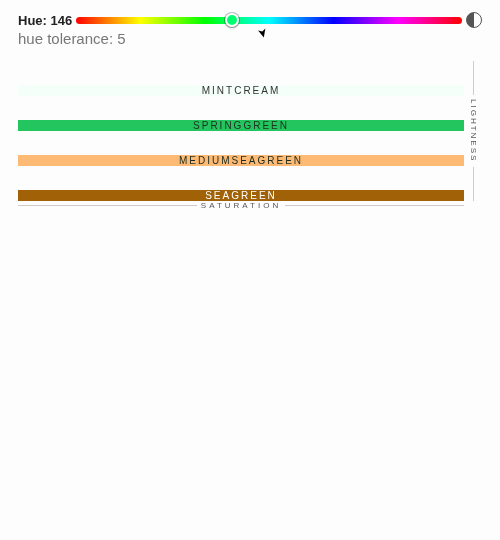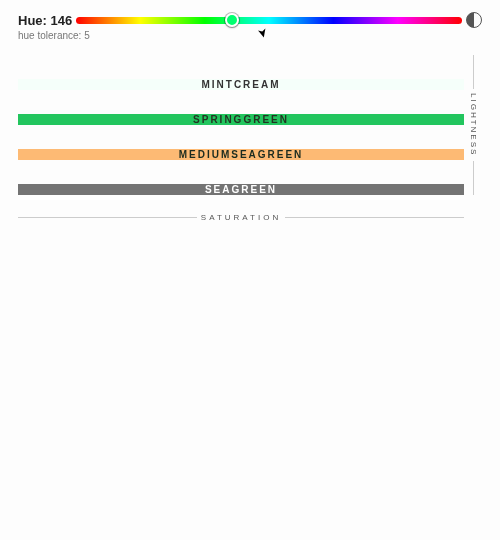--- a/index.html
+++ b/index.html
@@ -64,41 +64,41 @@
   .contrast-icon {
     width: 16px;
     height: 16px;
     border-radius: 50%;
     border: 1.5px solid #555;
     background: linear-gradient(to right, #555 50%, transparent 50%);
     flex-shrink: 0;
     cursor: pointer;
   }
   .tolerance {
-    font-size: 10px;
+    font-size: 15px;
     color: #777;
     margin-top: 2px;
   }
   .main {
     display: flex;
     margin-top: 14px;
   }
   .swatches {
     flex: 1;
     display: flex;
     flex-direction: column;
   }
   .swatch {
     flex: 1;
     display: flex;
     align-items: center;
     justify-content: center;
     font-size: 10px;
     letter-spacing: 2px;
-    font-weight: 700;
+    font-weight: 400;
     height: 110px;
     margin-top: 24px;
   }
   .lightness-rail {
     width: 18px;
     display: flex;
     flex-direction: column;
     align-items: center;
     justify-content: center;
     gap: 4px;
@@ -112,21 +112,21 @@
     writing-mode: vertical-rl;
     font-size: 8px;
     letter-spacing: 2px;
     color: #555;
   }
   .sat-rail {
     display: flex;
     align-items: center;
     justify-content: center;
     gap: 4px;
-    margin-top: 18px;
+    margin-top: 0;
     padding-right: 18px;
   }
   .sat-line {
     flex: 1;
     height: 1px;
     background: #ccc;
   }
   .sat-label {
     font-size: 8px;
     letter-spacing: 3px;
@@ -149,21 +149,21 @@
   <div class="contrast-icon"></div>
 </div>
 
 <div class="tolerance">hue tolerance: 5</div>
 
 <div class="main">
   <div class="swatches">
       <div class="swatch" style="background: rgb(245, 255, 250); color: rgb(51, 51, 51);">MINTCREAM</div>
       <div class="swatch" style="background: #22c55e; color: rgb(34, 51, 34);">SPRINGGREEN</div>
       <div class="swatch" style="background: #fdba74; color: rgb(27, 43, 31);">MEDIUMSEAGREEN</div>
-      <div class="swatch" style="background: #737373; color: rgb(255, 255, 255);">SEAGREEN</div>
+      <div class="swatch" style="background: #a16207; color: rgb(255, 255, 255);">SEAGREEN</div>
     </div>
   <div class="lightness-rail">
     <div class="lightness-line"></div>
     <span class="lightness-label">LIGHTNESS</span>
     <div class="lightness-line"></div>
   </div>
 </div>
 
 <div class="sat-rail">
   <div class="sat-line"></div>

